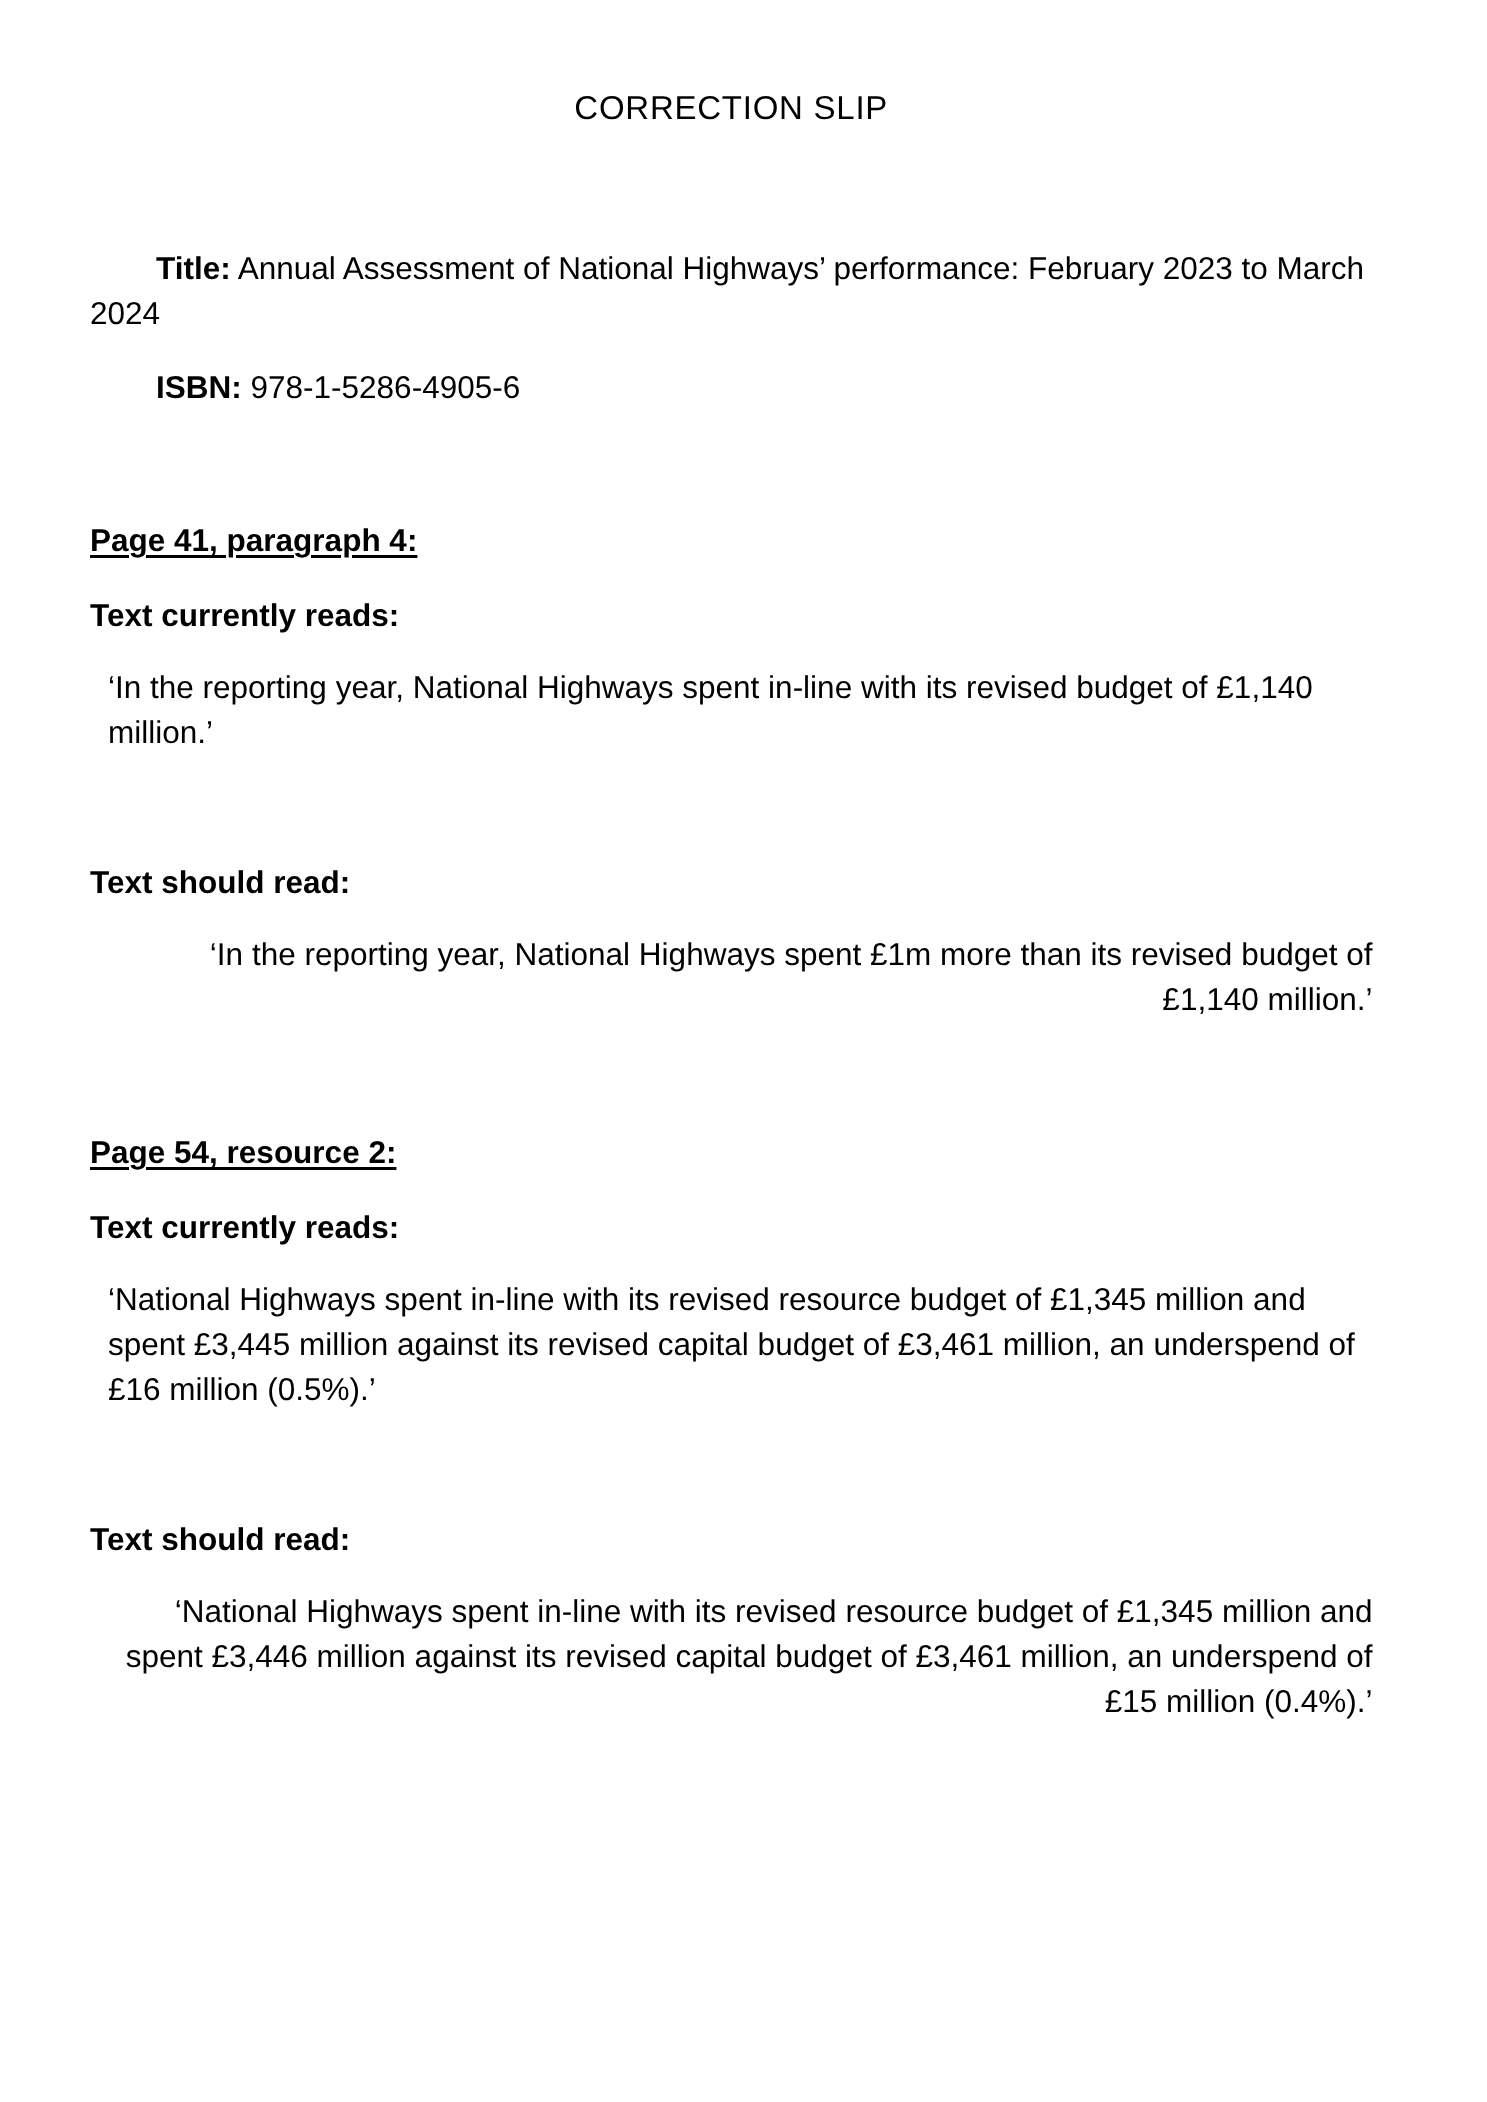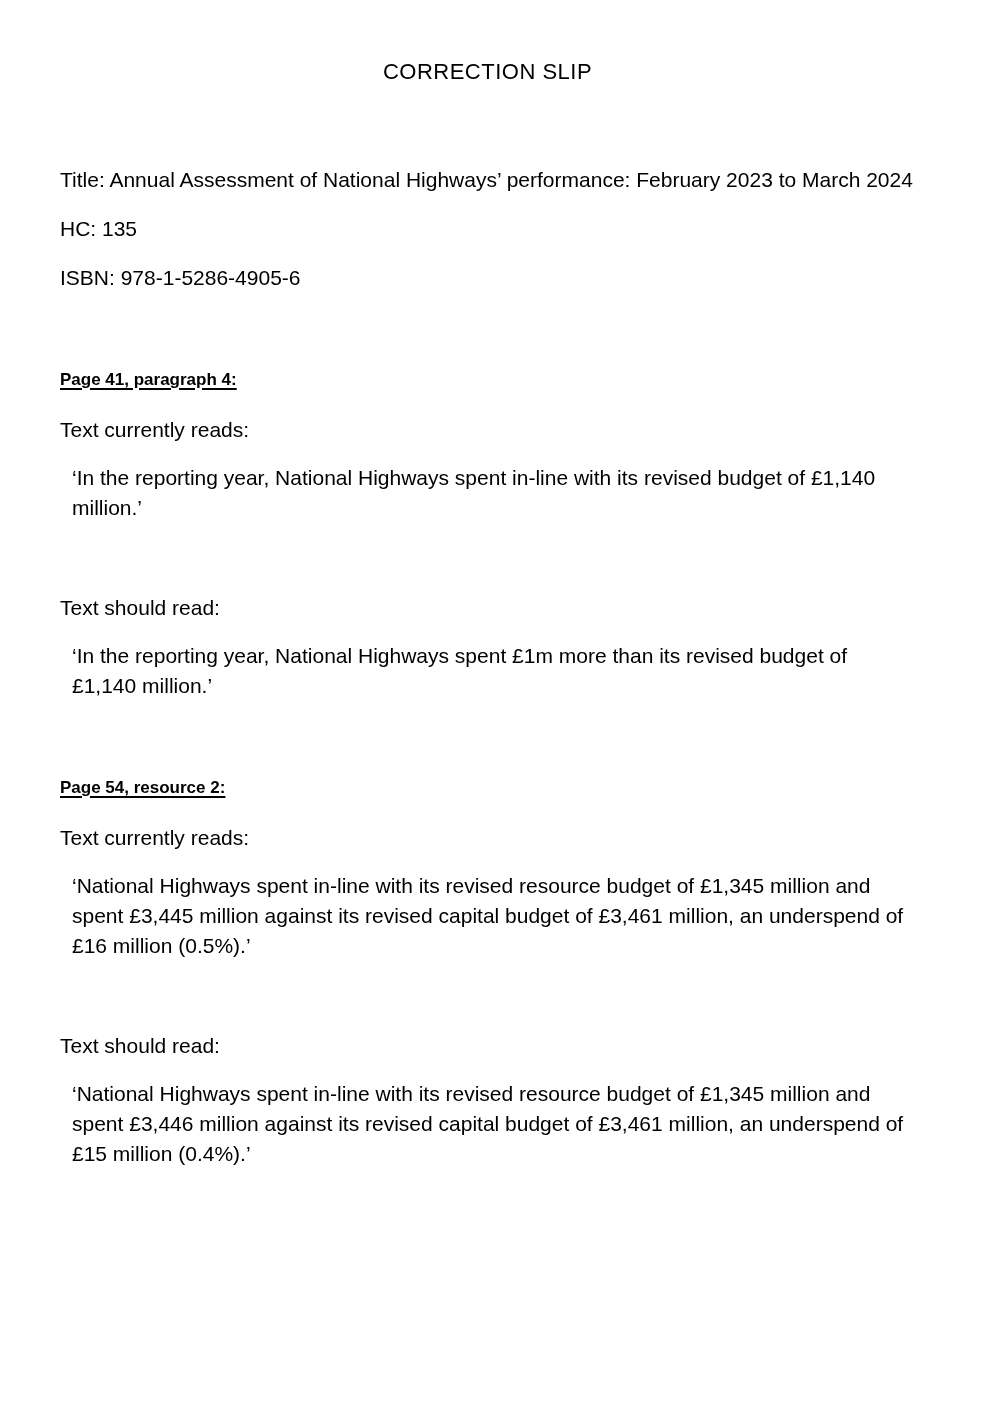--- a/index.html
+++ b/index.html
@@ -25,48 +25,47 @@
     text-align: center;
     font-size: 22px;
     font-weight: 400;
     line-height: 30px;
     letter-spacing: 0.5px;
   }
   .meta p {
     margin: 0 0 19px 0;
   }
   .meta p:last-child { margin-bottom: 0; }
-  strong { font-weight: 400; }
+  strong { font-weight: 700; margin-left: 44px; }
   .location-heading {
     margin: 72px 0 20px 0;
-    font-size: 17px;
+    font-size: 21px;
     font-weight: 700;
     text-decoration: underline;
     text-decoration-thickness: 2px;
     text-underline-offset: 3px;
   }
   .sub-heading {
     margin: 0 0 18px 0;
-    font-weight: 400;
+    font-weight: 700;
   }
   .body-para {
     margin: 0 0 70px 12px;
   }
-  .body-para.last { margin-bottom: 0; }
+  .body-para.last { margin-bottom: 0; text-align: right; }
 </style>
 </head>
 <body>
 
 <div class="page">
 
   <h1 class="doc-title">CORRECTION SLIP</h1>
 
   <div class="meta">
     <p><strong>Title:</strong><span> Annual Assessment of National Highways’ performance: February 2023 to March 2024</span></p>
-    <p><strong>HC:</strong><span> 135</span></p>
     <p><strong>ISBN:</strong><span> 978-1-5286-4905-6</span></p>
   </div>
 
   <section>
     <h2 class="location-heading">Page 41, paragraph 4:</h2>
     <p class="sub-heading">Text currently reads:</p>
     <p class="body-para">‘In the reporting year, National Highways spent in-line with its revised budget of £1,140 million.’</p>
     <p class="sub-heading">Text should read:</p>
     <p class="body-para last">‘In the reporting year, National Highways spent £1m more than its revised budget of £1,140 million.’</p>
   </section>

